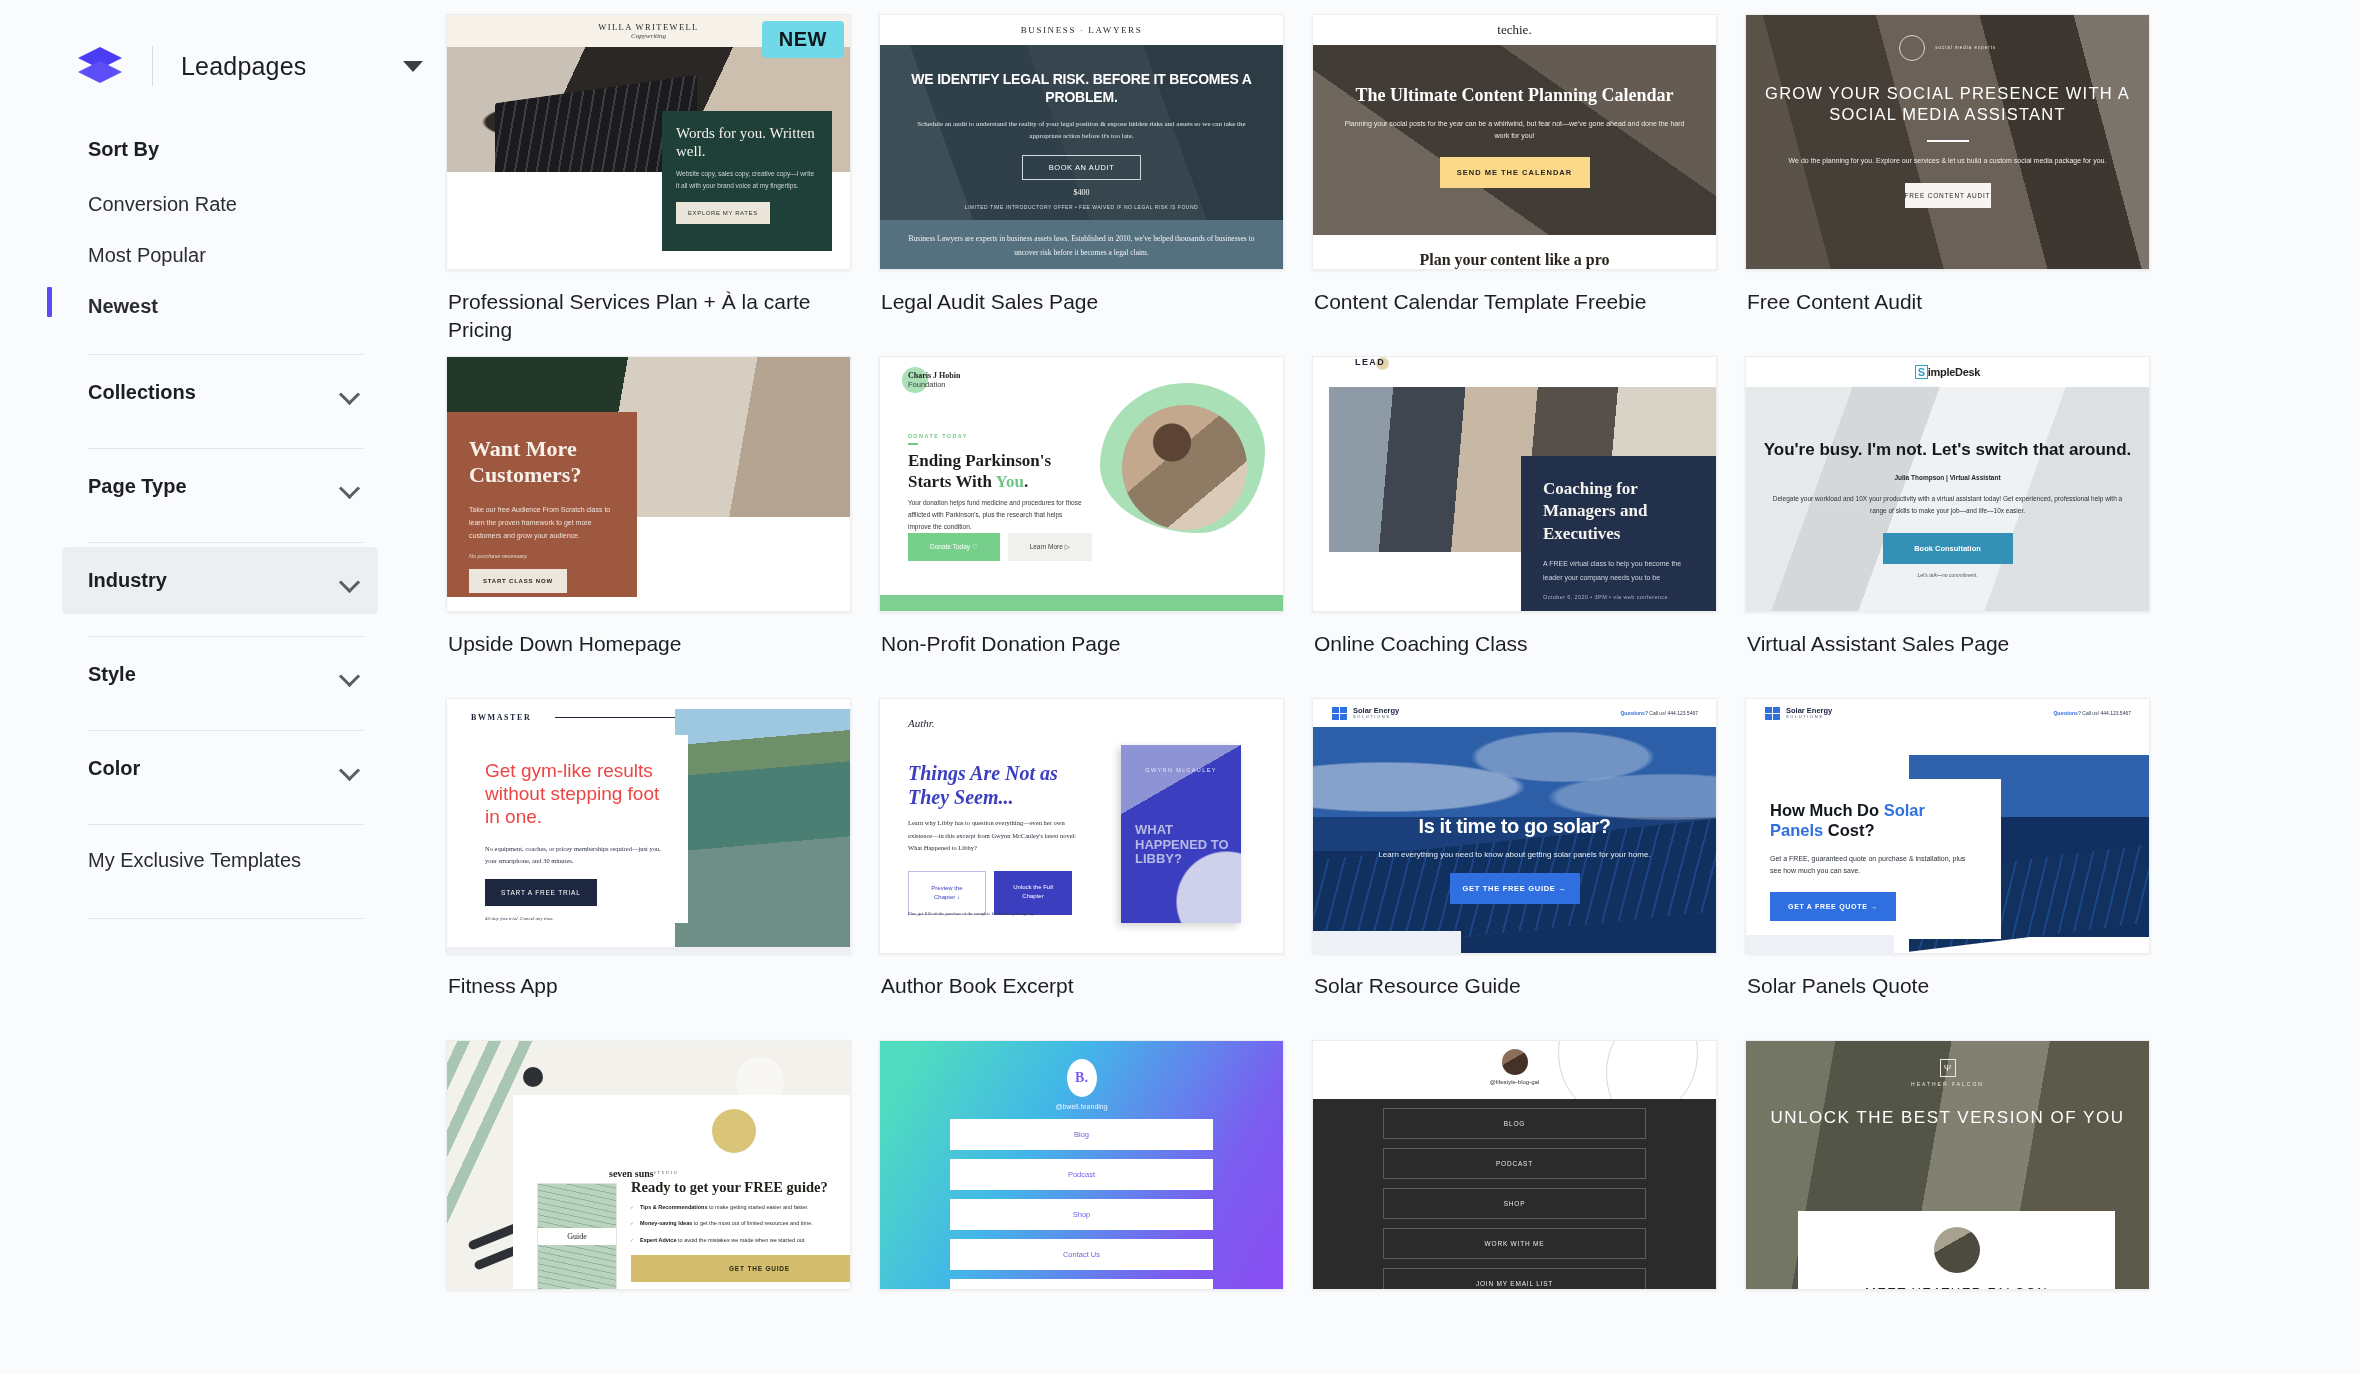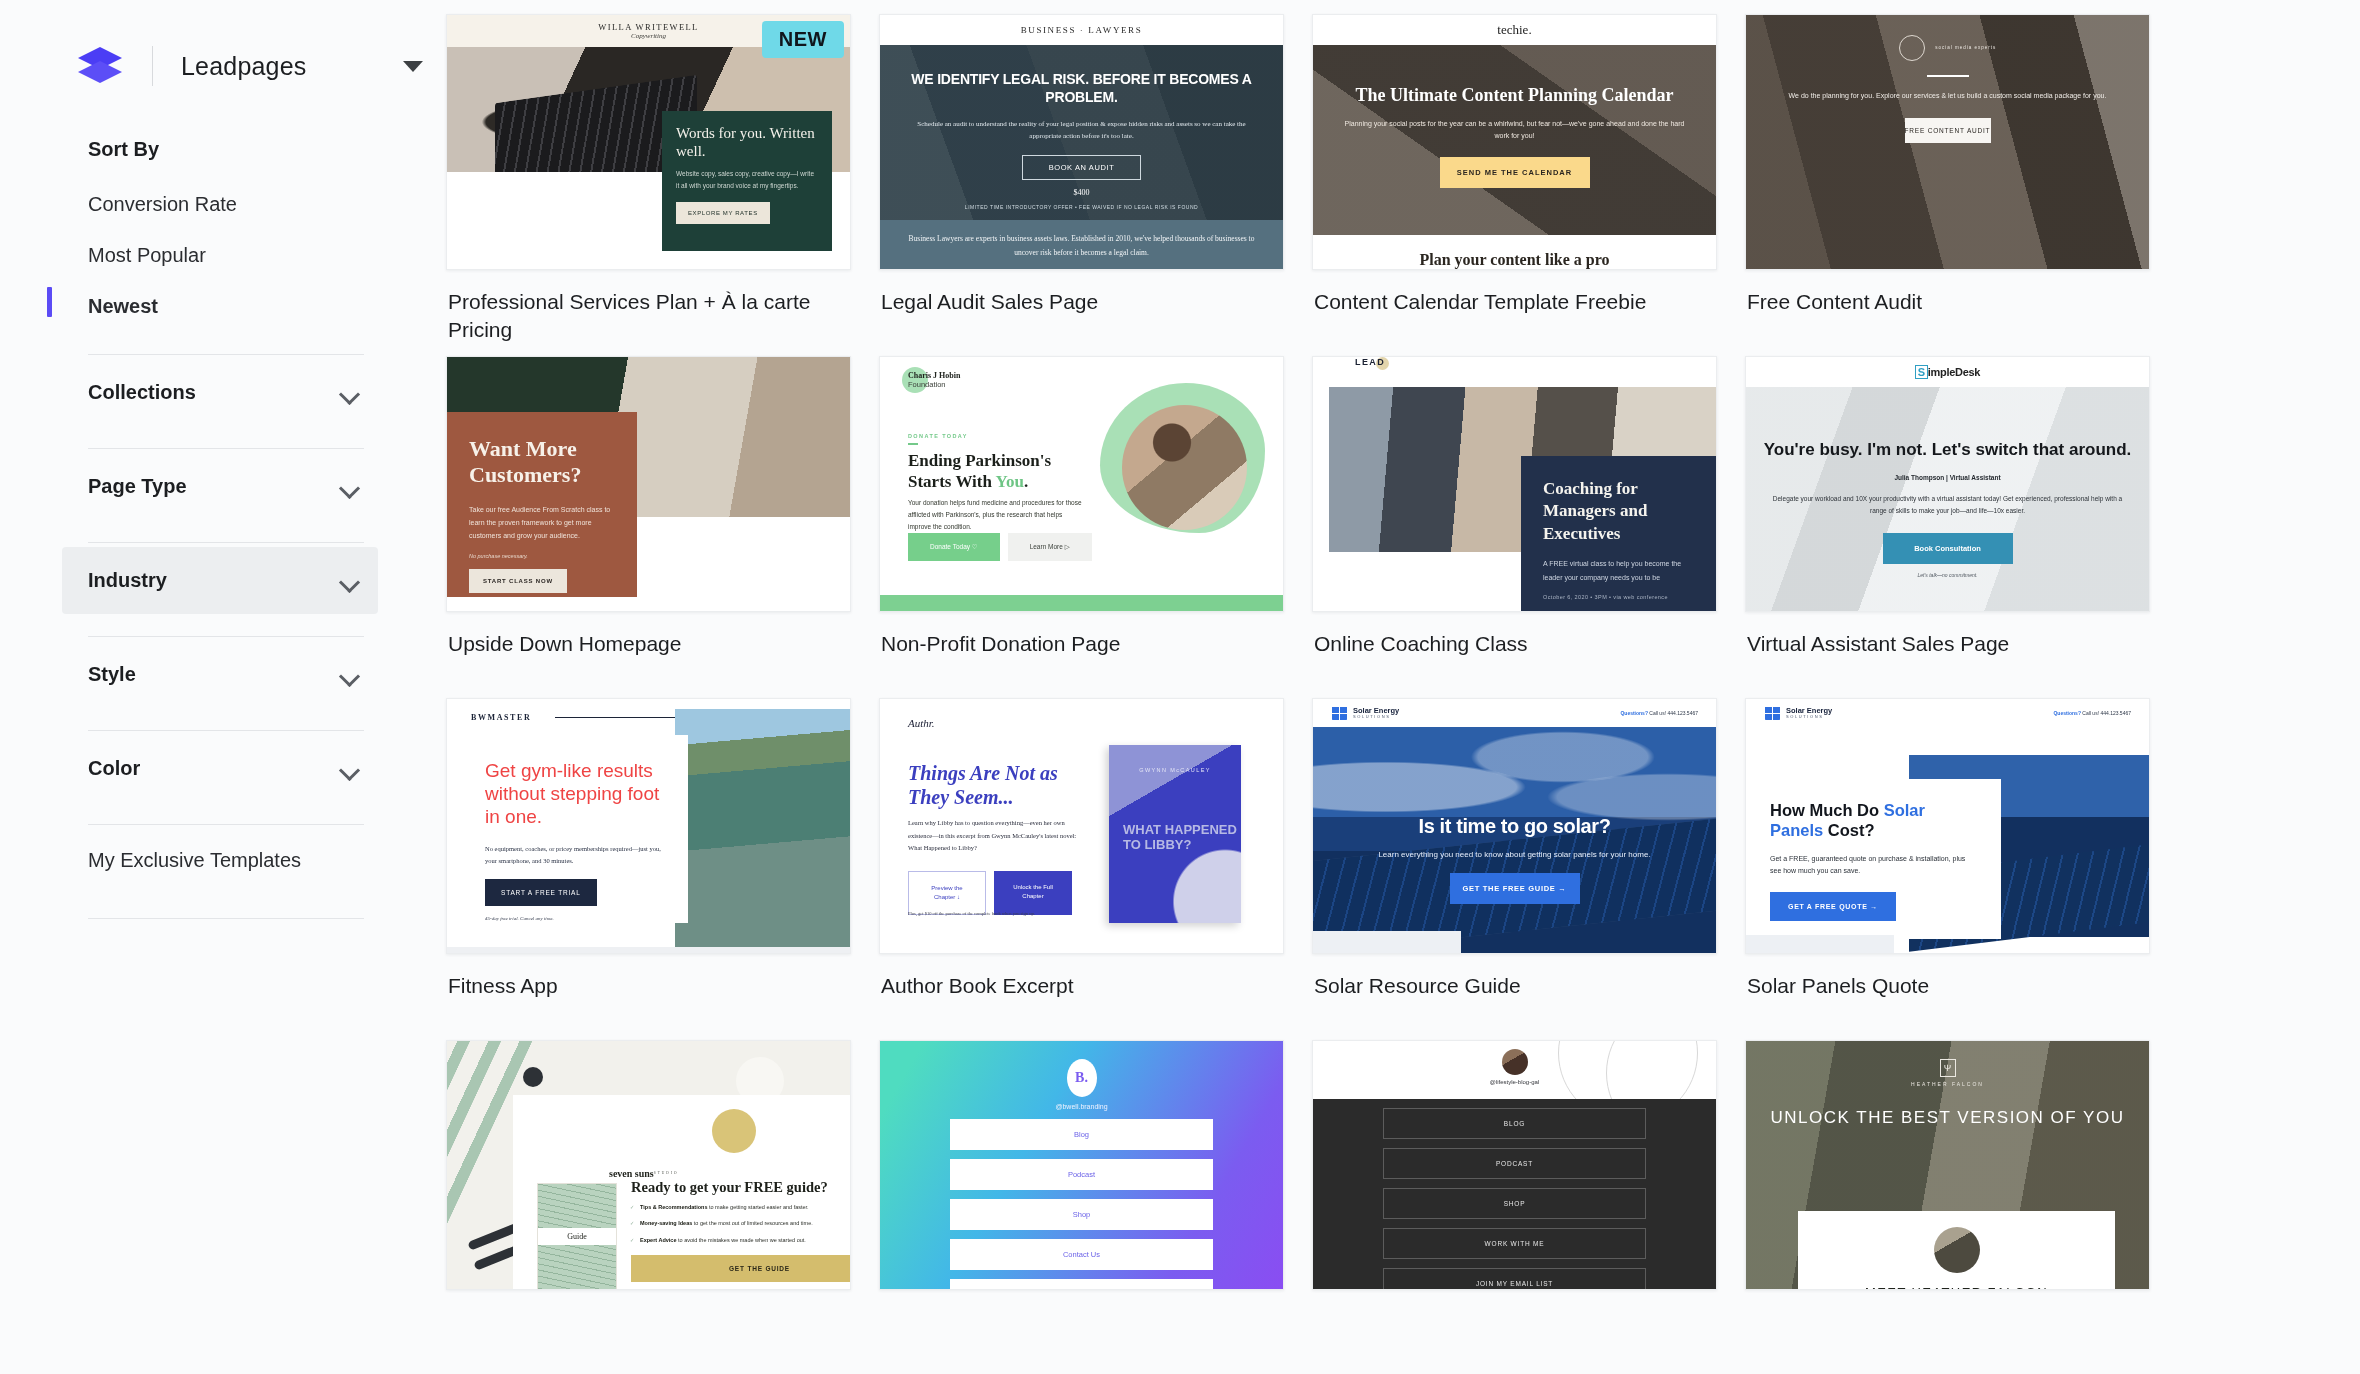--- a/index.html
+++ b/index.html
@@ -213,21 +213,21 @@
 
   
   .c10 { background:#fff; }
   .c10 .lg { position:absolute; left:28px; top:18px; font-family:"Liberation Serif",serif; font-style:italic; font-size:11px; color:#22263a;}
   .c10 h3 { position:absolute; left:28px; top:62px; width:180px; font-family:"Liberation Serif",serif; font-size:20px; color:#3b3fbf; line-height:1.22;font-style:italic;}
   .c10 p { position:absolute; left:28px; top:118px; width:180px; font-size:6.5px; color:#2a2d3c; line-height:1.95; font-family:"Liberation Serif",serif;}
   .c10 .btns { position:absolute; left:28px; top:172px; display:flex; gap:8px;}
   .c10 .b1 { border:1px solid #b9bbe8; color:#3b3fbf; font-size:6px; padding:12px 12px; width:78px; text-align:center; line-height:1.5;}
   .c10 .b2 { background:#3b3fbf; color:#fff; font-size:6px; padding:12px 12px; width:78px; text-align:center; line-height:1.5;}
   .c10 .fine { position:absolute; left:28px; top:212px; font-size:4.5px; color:#3a3d4b; font-family:"Liberation Serif",serif;}
-  .c10 .book { position:absolute; right:42px; top:46px; width:132px; height:178px;
+  .c10 .book { position:absolute; right:42px; top:46px; width:120px; height:178px;
     background: radial-gradient(circle at 88% 88%, #cfd0ea 0 26%, transparent 27%),
                 linear-gradient(150deg,#8e93d6 0 28%, #3b3fbf 28% 100%);
     box-shadow: -3px 3px 8px rgba(0,0,0,.18);}
   .c10 .book .a { position:absolute; top:22px; left:0; right:0; text-align:center; font-size:5.5px; letter-spacing:1.4px; color:#e4e5f6;}
   .c10 .book .t { position:absolute; top:78px; left:14px; font-size:13px; font-weight:bold; color:#fff; line-height:1.12;}
   .c10 .book .t span { color:#b6b9e4; }
 
   
   .solar .bar { height:28px; background:#fff; display:flex; align-items:center; justify-content:space-between; padding:0 18px;}
   .solar .lgwrap { display:flex; align-items:center; gap:5px;}
@@ -448,20 +448,21 @@
       <div class="card-title">Content Calendar Template Freebie</div>
     </div>
 
     <div class="card">
       <div class="thumb c4">
         <div class="hero">
           <div class="mark">
             <span class="o"></span>
             <span class="sm">social media experts</span>
           </div>
+          <h3>GROW YOUR SOCIAL PRESENCE WITH A SOCIAL MEDIA ASSISTANT</h3>
           <div class="rule"></div>
           <p>We do the planning for you. Explore our services &amp; let us build a custom social media package for you.</p>
           <div class="wb">FREE CONTENT AUDIT</div>
         </div>
       </div>
       <div class="card-title">Free Content Audit</div>
     </div>
 
     <div class="card">
       <div class="thumb c5">

